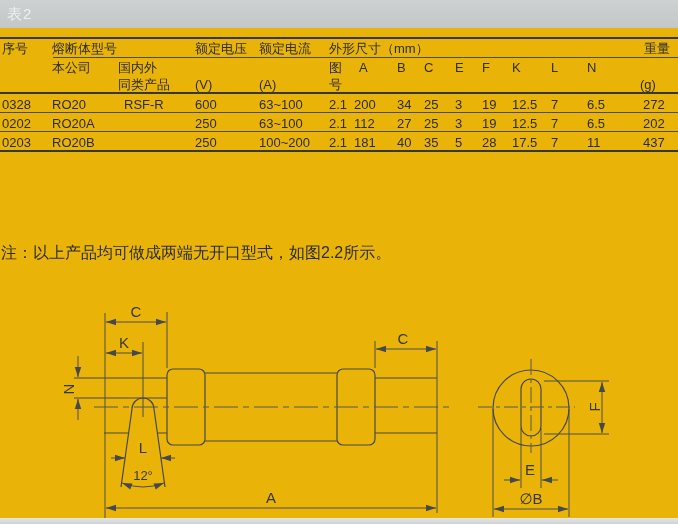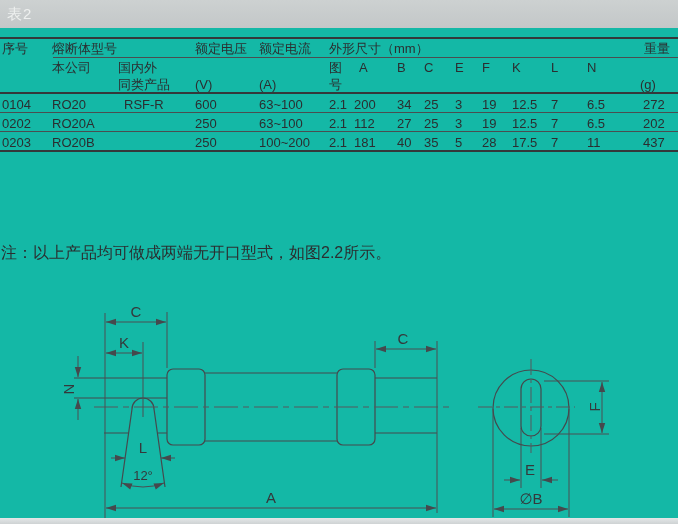--- a/index.html
+++ b/index.html
@@ -1,18 +1,18 @@
 <!DOCTYPE html>
 <html><head>
 <meta charset="utf-8">
 <style>
   html,body{margin:0;padding:0;}
   .screen{
     position:relative;width:678px;height:524px;overflow:hidden;
-    background:#14b8a6;
+    background:#eab308;
     font-family:"Liberation Sans","DejaVu Sans",sans-serif;
     color:#2b2e30;
   }
   .topbar{
     position:absolute;left:0;top:0;width:678px;height:28px;
     background:linear-gradient(#cdd1d1,#c3c7c8);
   }
   .topbar span{
     position:absolute;left:7px;top:5px;font-size:15px;color:#eef0ef;letter-spacing:1px;
   }
@@ -75,21 +75,21 @@
     <span class="cell hr2" style="left:359px">A</span>
     <span class="cell hr2 x-dB">B</span>
     <span class="cell hr2 x-dC">C</span>
     <span class="cell hr2 x-dE">E</span>
     <span class="cell hr2 x-dF">F</span>
     <span class="cell hr2 x-dK">K</span>
     <span class="cell hr2 x-dL">L</span>
     <span class="cell hr2 x-dN">N</span>
     <span class="cell hr3 x-wg">(g)</span>
 
-    <span class="cell r0 x-ser">0104</span>
+    <span class="cell r0 x-ser">0328</span>
     <span class="cell r0 x-co">RO20</span>
     <span class="cell r0" style="left:124px">RSF-R</span>
     <span class="cell r0 x-v">600</span>
     <span class="cell r0 x-a">63~100</span>
     <span class="cell r0 x-fig">2.1</span>
     <span class="cell r0 x-dA">200</span>
     <span class="cell r0 x-dB">34</span>
     <span class="cell r0 x-dC">25</span>
     <span class="cell r0 x-dE">3</span>
     <span class="cell r0 x-dF">19</span>

